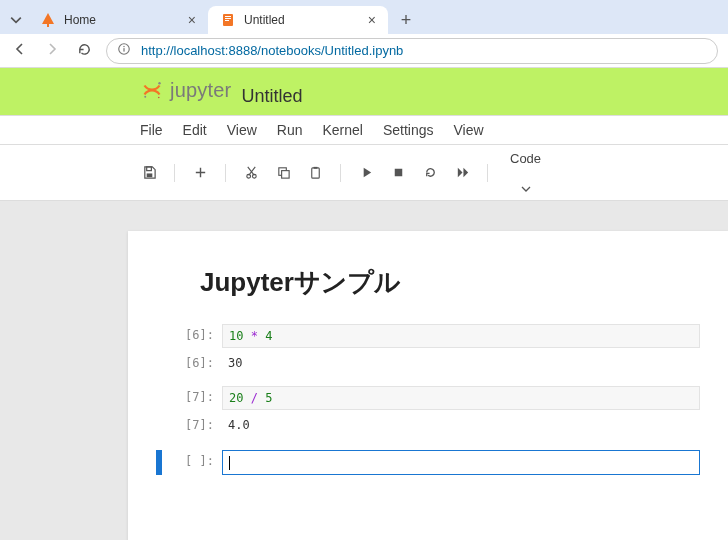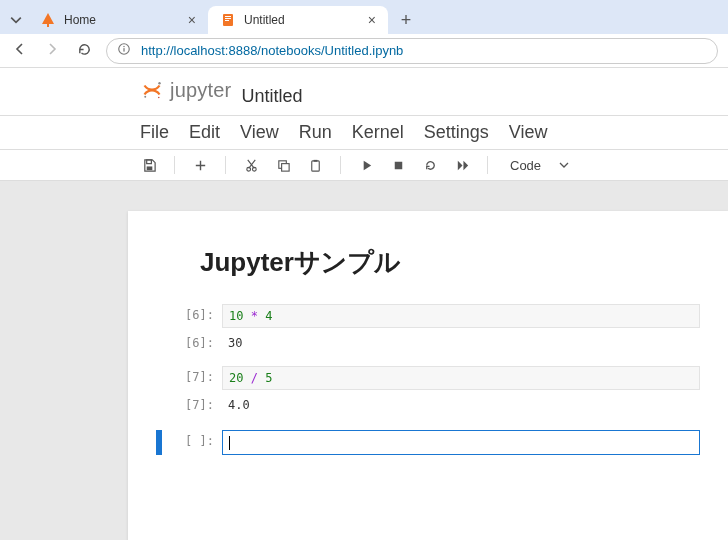--- a/index.html
+++ b/index.html
@@ -13,32 +13,32 @@
 .tab .favicon { width:16px; height:16px; display:flex; align-items:center; justify-content:center; }
 .tab .title { flex:1; white-space:nowrap; overflow:hidden; text-overflow:ellipsis; }
 .tab .close { color:#555; font-size:14px; line-height:1; cursor:pointer; }
 .plus { width:24px; height:24px; display:flex; align-items:center; justify-content:center; color:#555; font-size:18px; font-weight:300; margin-left:6px; margin-bottom:2px; cursor:pointer; }
 .addrbar { background:#fff; height:34px; display:flex; align-items:center; padding:0 10px; gap:12px; border-bottom:1px solid #dcdcdc; }
 .nav-icn { color:#777; width:20px; text-align:center; cursor:pointer; }
 .nav-icn.dis { color:#bbb; cursor:default; }
 .url-pill { flex:1; display:flex; align-items:center; gap:10px; border:1px solid #ccc; border-radius:14px; height:26px; padding:0 10px; font-size:13px; color:#777; }
 .url-pill .url { color:#0369a1; }
 
-.jhdr { background:#ffffff; padding:10px 14px 8px 140px; display:flex; align-items:baseline; gap:10px; }
+.jhdr { background:#bef264; padding:10px 14px 8px 140px; display:flex; align-items:baseline; gap:10px; }
 .jlogo { display:flex; align-items:center; gap:6px; }
 .jlogo-text { color:#7a7a7a; font-size:20px; letter-spacing:0.2px; }
 .jtitle { font-size:18px; color:#333; }
 .jchk { font-size:12.5px; color:#666; }
-.menubar { background:#fff; border-top:1px solid #ddd; border-bottom:1px solid #ddd; padding:6px 14px 6px 140px; display:flex; gap:20px; font-size:18px; color:#444; }
+.menubar { background:#fff; border-top:1px solid #ddd; border-bottom:1px solid #ddd; padding:6px 14px 6px 140px; display:flex; gap:20px; font-size:14px; color:#444; }
 .menubar span { cursor:pointer; }
 .toolbar { background:#fff; border-bottom:1px solid #ddd; padding:6px 14px 6px 140px; display:flex; align-items:center; gap:14px; color:#555; }
 .tool { width:18px; height:18px; display:flex; align-items:center; justify-content:center; cursor:pointer; }
 .tool svg { width:15px; height:15px; }
 .sep { width:1px; height:18px; background:#ddd; margin:0 2px; }
-.cellfmt { display:flex; align-items:center; gap:18px; padding:0 6px; cursor:pointer; font-size:13px; color:#444; }
+.cellfmt { display:flex; align-items:center; gap:18px; padding:0 6px; cursor:pointer; font-size:13px; color:#444;flex-direction:column; }
 
 .nbwrap { padding-left:128px; padding-top:30px; }
 .nb { background:#fff; padding:34px 28px 40px 28px; box-shadow:0 1px 3px rgba(0,0,0,.12); min-height:360px; }
 .nb h1 { font-size:26px; font-weight:700; color:#222; margin:0 0 24px 44px; }
 .cell { display:flex; margin-bottom:4px; position:relative; }
 .cell .bar { width:6px; margin-right:6px; }
 .cell.sel .bar { background:#1976d2; }
 .prompt { width:54px; text-align:right; font-family: "SFMono-Regular", Consolas, Menlo, monospace; font-size:12px; color:#888; padding:4px 8px 4px 0; flex-shrink:0; }
 .cbody { flex:1; font-family: "SFMono-Regular", Consolas, Menlo, monospace; font-size:12px; padding:4px 6px; }
 .codein { background:#f7f7f7; border:1px solid #e3e3e3; }

